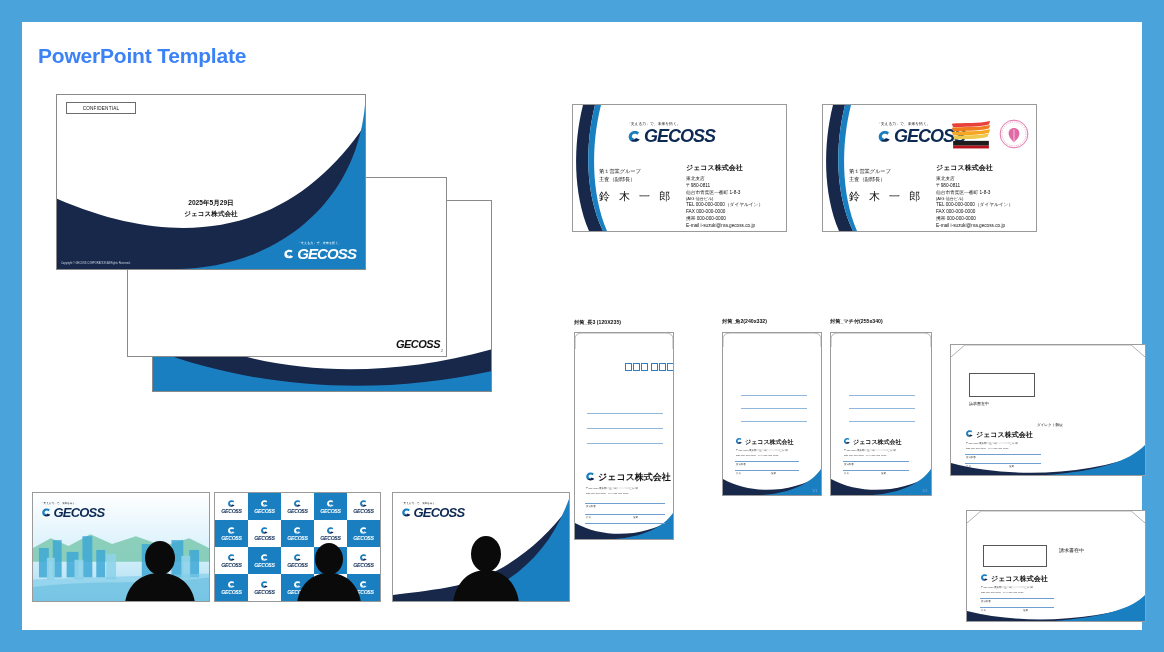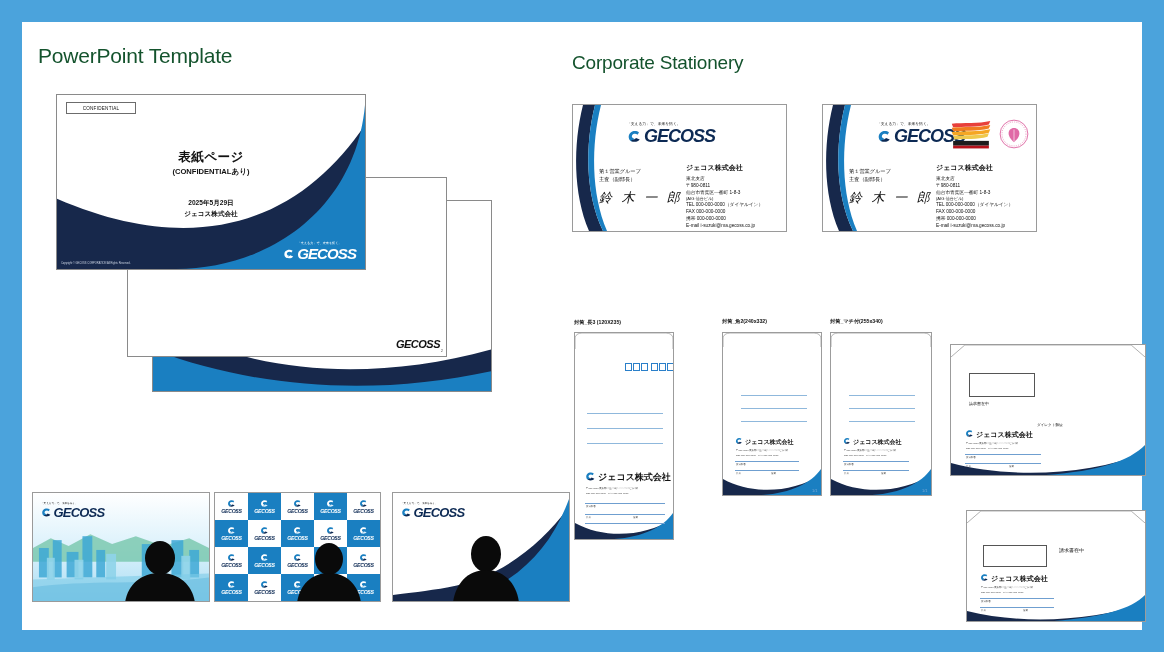--- a/index.html
+++ b/index.html
@@ -17,22 +17,22 @@
   #canvas {
     position: absolute;
     left: 22px; top: 22px;
     width: 1120px; height: 608px;
     background: #ffffff;
   }
 
   
   .sect-title {
     position: absolute;
-    color: #14532d;
-    font-weight: normal;
+    color: #3b82f6;
+    font-weight: bold;
     letter-spacing: -0.2px;
     white-space: nowrap;
   }
   #title-ppt      { left: 16px;  top: 22px;  font-size: 21px; }
   #title-corp     { left: 550px; top: 30px;  font-size: 19px; }
   #title-online   { left: 28px;  top: 428px; font-size: 19px; }
 
   
   .slide {
     position: absolute;
@@ -113,21 +113,21 @@
   #card2 { left: 800px; top: 82px; width: 215px; height: 128px; }
   .card-swoosh { position: absolute; left: 0; top: 0; width: 34px; height: 100%; }
   .card-swoosh svg { width: 100%; height: 100%; display: block; }
   .card-logo { position: absolute; left: 54px; top: 16px; }
   .card-logo .tag { font-size: 3.8px; color: #111; margin-bottom: 1px; white-space: nowrap; letter-spacing: 0; }
   .card-logo .mark { display: flex; align-items: center; }
   .card-logo .mark .g { width: 15px; height: 15px; margin-right: 2px; }
   .card-logo .mark .w { font-size: 18px; font-weight: bold; font-style: italic; color: #0d2a54; letter-spacing: -1px; line-height: 1; }
   .card-left { position: absolute; left: 26px; top: 62px; }
   .card-left .dept { font-size: 5.2px; color: #111; line-height: 1.55; white-space: nowrap;}
-  .card-left .pname { font-size: 13px; color: #111; margin-top: 6px; letter-spacing: 3px; white-space: nowrap; font-style: italic;}
+  .card-left .pname { font-size: 11px; color: #111; margin-top: 6px; letter-spacing: 3px; white-space: nowrap;}
   .card-right { position: absolute; left: 113px; top: 58px; }
   .card-right .co { font-size: 7px; font-weight: bold; color: #111; white-space: nowrap; }
   .card-right .ln { font-size: 4.7px; color: #111; line-height: 1.45; white-space: nowrap; }
   .card-right .ln.small { font-size: 4.1px; }
   .card-right .addr-block { margin-top: 3px; }
 
   .badges { position: absolute; left: 126px; top: 13px; display: flex; align-items: center; gap: 6px; }
   .badge-kenko { width: 44px; height: 32px; }
   .badge-nade  { width: 30px; height: 30px; }
 
@@ -227,45 +227,40 @@
   <div class="slide" id="mainslide">
     <div class="wave-dark">
       <svg viewBox="0 0 310 176" preserveAspectRatio="none">
         <path d="M310,30 C250,120 150,170 0,105 L0,176 L310,176 Z" fill="#17284b"></path>
         <path d="M310,10 C300,118 210,176 120,176 L310,176 Z" fill="#1a7fc1"></path>
       </svg>
     </div>
 
     <div id="confbox">CONFIDENTIAL</div>
 
-    <div id="main-ttl">
-      <div class="l1">表紙ページ</div>
-      <div class="l2">(CONFIDENTIALあり)</div>
-    </div>
 
     <div id="main-sub">
       <div class="d1">2025年5月29日</div>
       <div class="d2">ジェコス株式会社</div>
     </div>
 
     <div id="main-copy">Copyright © GECOSS CORPORATION  All Rights Reserved.</div>
 
     <div class="slide-logo">
       <div class="tag">「支える力」で、未来を拓く。</div>
       <div class="mark">
         <svg class="g" viewBox="0 0 40 40">
           <path d="M32,9 C26,4 14,4 8,11 C2,18 4,29 12,33 L20,26 C14,25 11,20 14,16 C17,12 24,12 28,15 Z" fill="#ffffff"></path>
           <path d="M10,31 C17,36 29,35 34,28 L24,24 C21,28 15,29 10,31 Z" fill="#ffffff"></path>
         </svg>
         <div class="w">GECOSS</div>
       </div>
     </div>
   </div>
 
-  <div class="sect-title" id="title-corp">Corporate Stationery</div>
 
   <div class="card" id="card1">
     <div class="card-swoosh">
       <svg viewBox="0 0 34 128" preserveAspectRatio="none">
         <path d="M10,0 C0,40 0,90 16,128 L30,128 C12,90 12,40 22,0 Z" fill="#17284b"></path>
         <path d="M22,0 C12,40 12,90 30,128 L34,128 C18,90 18,40 28,0 Z" fill="#1a7fc1"></path>
       </svg>
     </div>
     <div class="card-logo">
       <div class="tag">「支える力」で、未来を拓く。</div>

